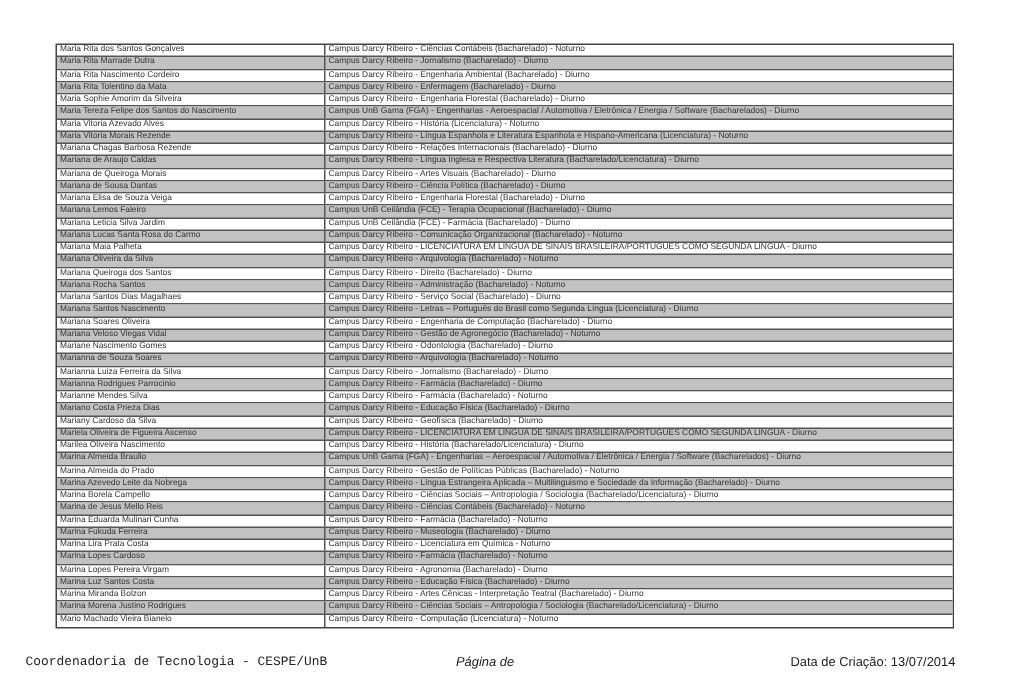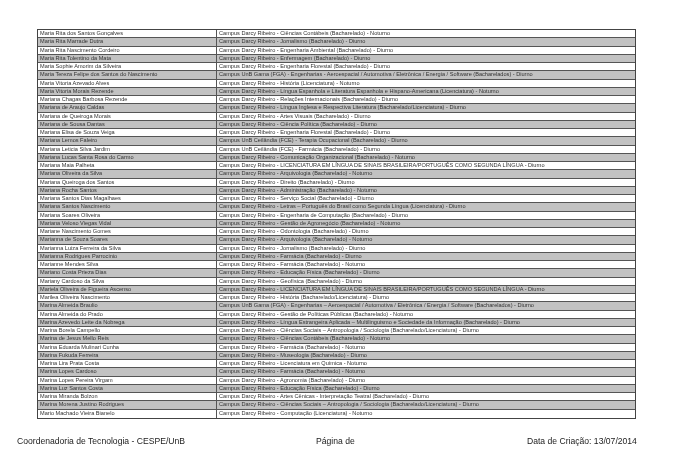--- a/index.html
+++ b/index.html
@@ -7,22 +7,22 @@
     .page { position: absolute; left: 0; top: 0; width: 675px; height: 450px; background: #ffffff; }
     .table { position: absolute; left: 37px; top: 29px; width: 597px; border: 1px solid #444; border-collapse: collapse; }
     .row { display: flex; height: 8.25px; border-bottom: 1px solid #555; box-sizing: border-box; }
     .row:last-child { border-bottom: none; }
     .row.odd { background: #ffffff; }
     .row.even { background: #c2c2c2; }
     .cell { font-size: 5.6px; line-height: 7.4px; color: #333; white-space: nowrap; overflow: hidden; padding-left: 2px; box-sizing: border-box; }
     .cell.name { width: 179px; border-right: 1px solid #555; }
     .cell.course { flex: 1; }
     .footer { position: absolute; top: 436px; font-size: 8.6px; color: #222; white-space: nowrap; }
-    .footer.left { left: 17px; }
-    .footer.center { left: 316px; }
+    .footer.left { left: 17px; font-family: Liberation Mono, monospace; }
+    .footer.center { left: 304px; font-style: italic; }
     .footer.right { left: 527px; text-align: right; }
   </style>
 </head>
 <body>
 
 <div class="page">
   <div class="table" id="results-table">
       <div class="row odd">
         <div class="cell name">Maria Rita dos Santos Gonçalves</div>
         <div class="cell course">Campus Darcy Ribeiro - Ciências Contábeis (Bacharelado) - Noturno</div>

